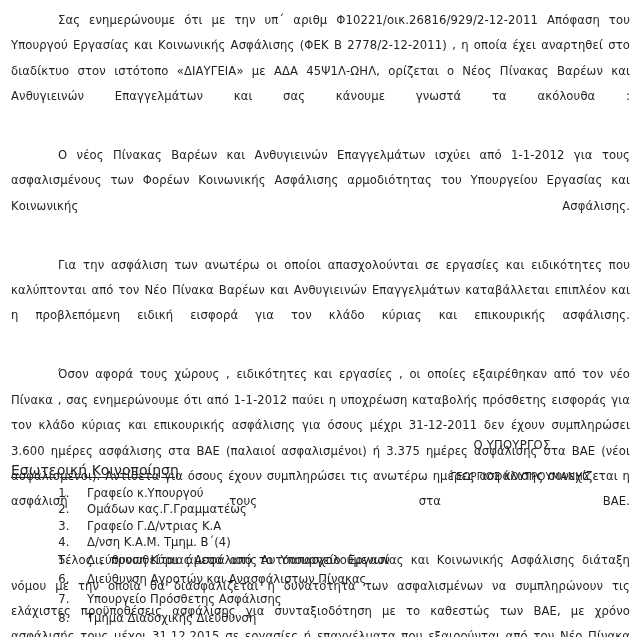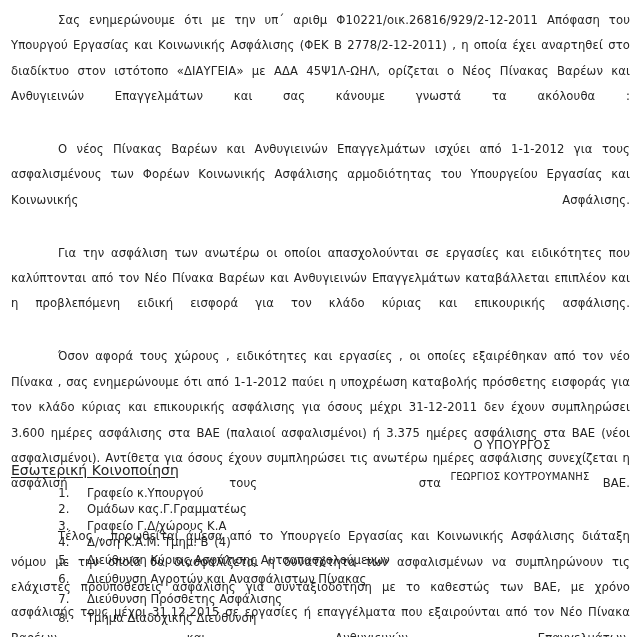--- a/index.html
+++ b/index.html
@@ -40,21 +40,21 @@
     text-justify: inter-word;
     text-indent: 47px;
     font-size: 11.6px;
     line-height: 25.4px;
     letter-spacing: 0.01em;
     word-spacing: 0.02em;
     color: #232323;
   }
 
   p.para + p.para {
-    margin-top: 2px;
+    margin-top: 8px;
   }
 
   
   p.para::after {
     content: "";
     display: inline-block;
     width: 100%;
   }
 
   .signature-block {
@@ -128,22 +128,22 @@
     <div class="signature-title">Ο ΥΠΟΥΡΓΟΣ</div>
   </div>
 
   <div class="signature-name">ΓΕΩΡΓΙΟΣ ΚΟΥΤΡΟΥΜΑΝΗΣ</div>
 
   <div class="notify-block">
     <div class="notify-heading">Εσωτερική Κοινοποίηση</div>
     <ol class="notify-list">
       <li class="tight">Γραφείο κ.Υπουργού</li>
       <li class="tight">Ομάδων κας.Γ.Γραμματέως</li>
-      <li class="tight">Γραφείο Γ.Δ/χώρους Κ.Α</li>
+      <li class="tight">Γραφείο Γ.Δ/ντριας Κ.Α</li>
       <li class="tight">Δ/νση Κ.Α.Μ. Τμημ. Β΄(4)</li>
       <li class="loose">Διεύθυνση Κύριας Ασφάλισης Αυτοαπασχολούμενων</li>
       <li class="loose">Διεύθυνση Αγροτών και Ανασφάλιστων Πίνακας</li>
-      <li class="loose">Διεύθυνση Πρόσθετης Ασφάλισης</li>
+      <li class="loose">Υπουργείο Πρόσθετης Ασφάλισης</li>
       <li class="loose">Τμήμα Διαδοχικής Διεύθυνση</li>
     </ol>
   </div>
 
 </div>
 
 </body></html>

